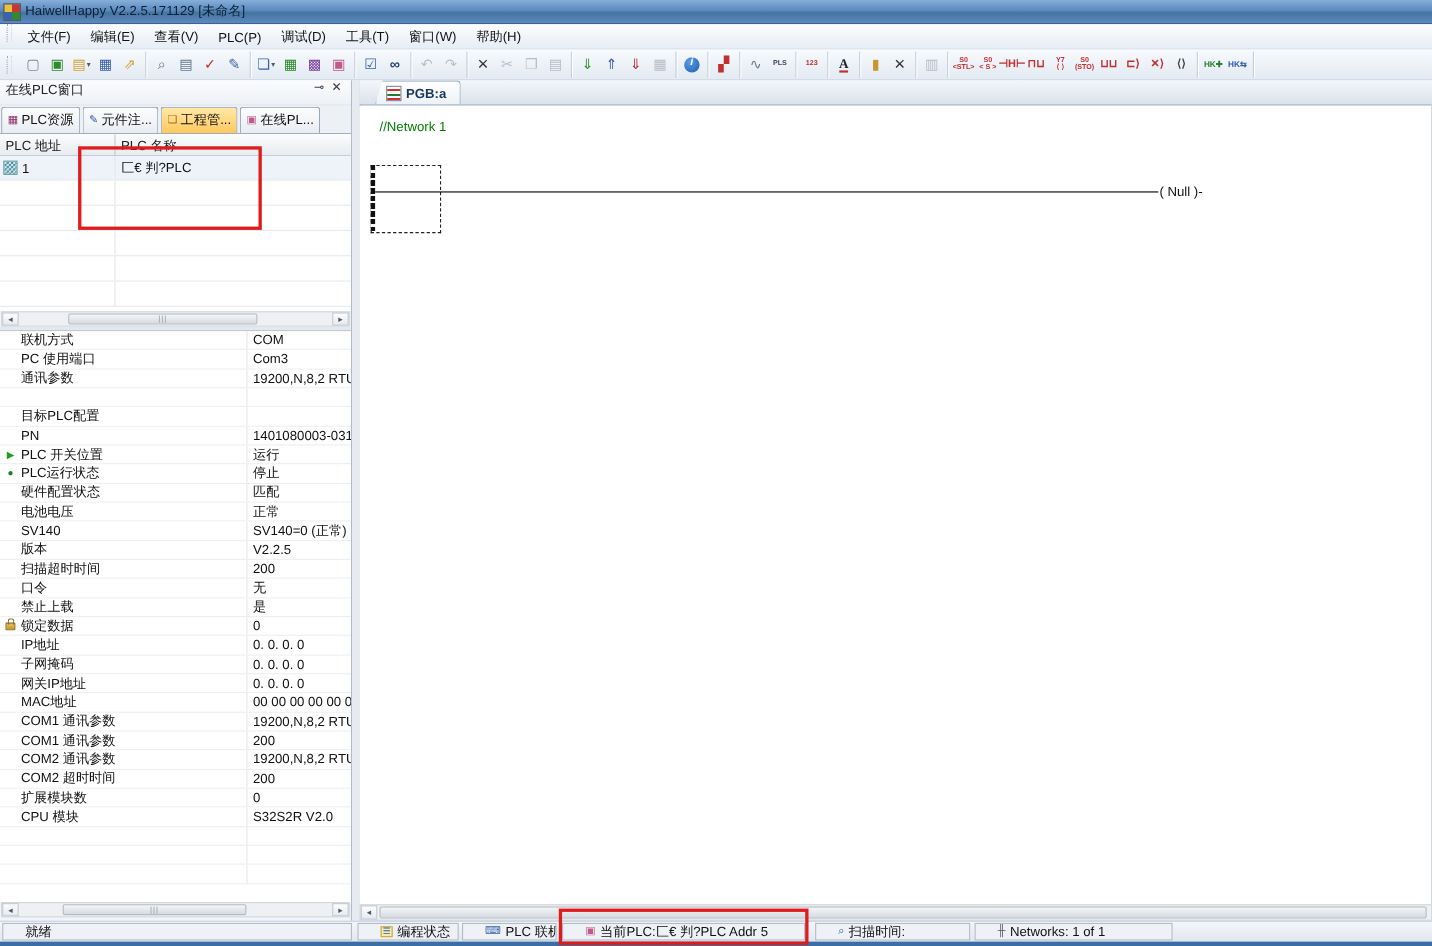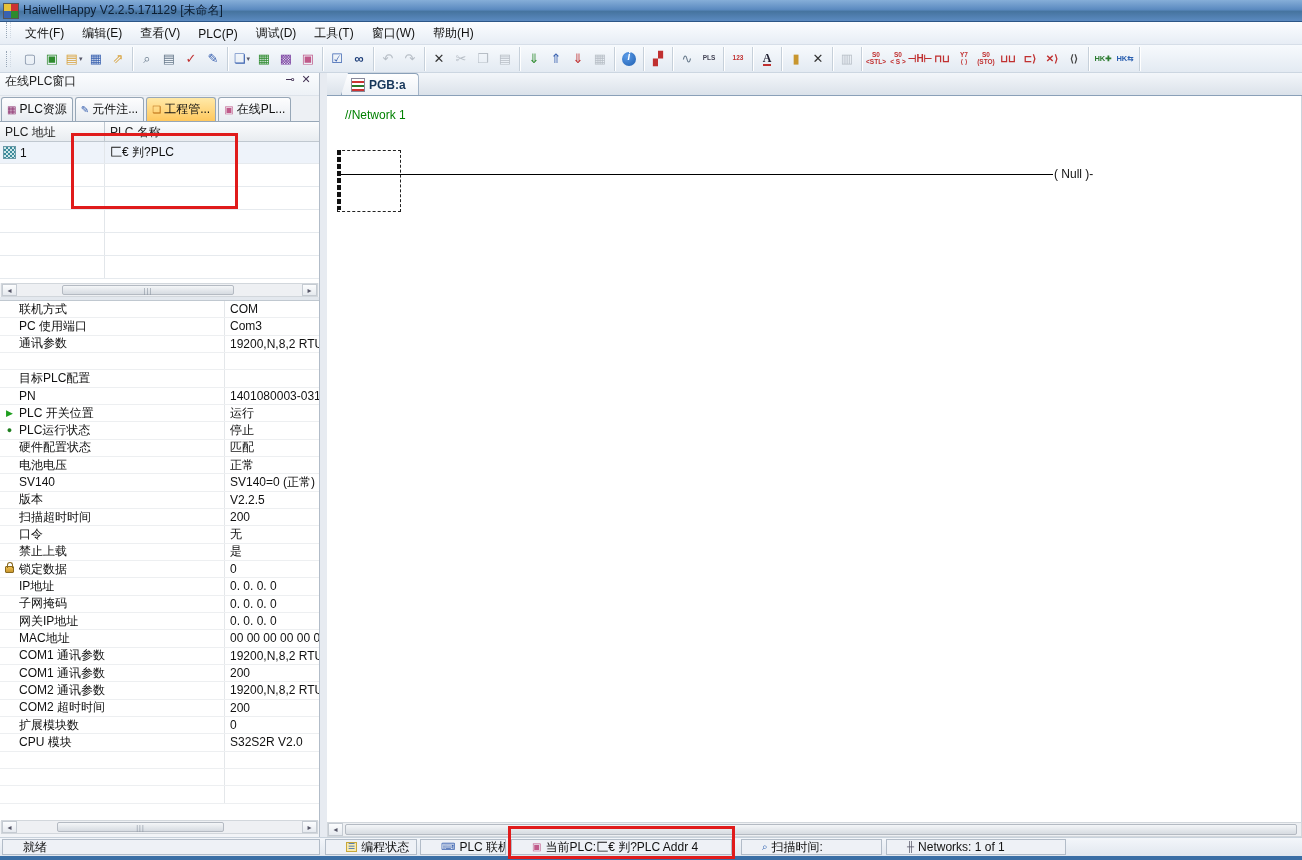--- a/index.html
+++ b/index.html
@@ -662,21 +662,21 @@
   <div class="ss s2">
     <span class="s-icon i-mode">☰</span>
     <span>编程状态</span>
   </div>
   <div class="ss s3">
     <span class="s-icon i-link">⌨</span>
     <span>PLC 联机</span>
   </div>
   <div class="ss s4">
     <span class="s-icon i-mon">▣</span>
-    <span>当前PLC:匚€  判?PLC Addr 4</span>
+    <span>当前PLC:匚€  判?PLC Addr 5</span>
   </div>
   <div class="ss s5">
     <span class="s-icon i-scan">⌕</span>
     <span>扫描时间:</span>
   </div>
   <div class="ss s6">
     <span class="s-icon i-net">╫</span>
     <span>Networks:  1 of 1</span>
   </div>
 </div>

